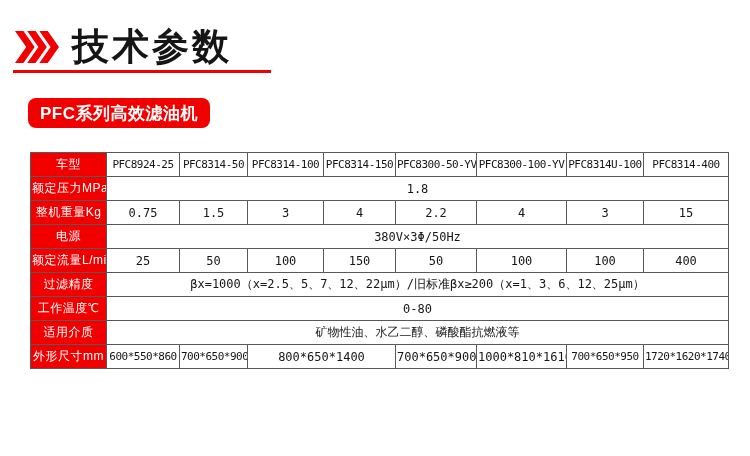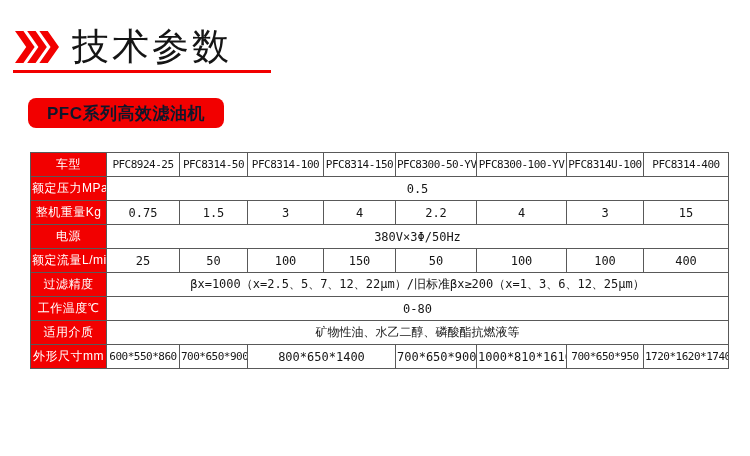--- a/index.html
+++ b/index.html
@@ -8,31 +8,31 @@
   .page {
     position: relative; width: 750px; height: 456px;
     background: #fff; overflow: hidden;
     font-family: "Liberation Sans", sans-serif;
   }
   .header { position: absolute; left: 15px; top: 28px; display: flex; align-items: center; gap: 13px; }
   .chevrons { width: 44px; height: 32px; flex: 0 0 auto; }
   .chevrons svg { display: block; width: 44px; height: 32px; }
   .chevrons polygon { fill: var(--accent, #f20000); }
   .title {
-    font-size: 37px; font-weight: 400; color: var(--ink, #151515);
+    font-size: 37px; font-weight: 700; color: var(--ink, #151515);
     letter-spacing: 3px; line-height: 1; white-space: nowrap;
   }
   .title-underline {
     position: absolute; left: 13px; top: 70px; width: 258px; height: 3px;
     background: var(--accent, #f20000);
   }
   .badge {
-    position: absolute; left: 28px; top: 98px; width: 196px; height: 30px;
+    position: absolute; left: 28px; top: 98px; width: 182px; height: 30px;
     background: var(--accent, #f20000); border-radius: 8px;
-    color: #0f172a; font-size: 17px; font-weight: 600;
+    color: #ffffff; font-size: 17px; font-weight: 600;
     display: flex; align-items: center; justify-content: center;
     letter-spacing: 0.5px; white-space: nowrap;
   }
   table.spec {
     position: absolute; left: 30px; top: 152px;
     border-collapse: collapse; table-layout: fixed; width: 697px;
   }
   table.spec col.c-label { width: 76px; }
   table.spec col.c1 { width: 73px; }
   table.spec col.c2 { width: 68px; }
@@ -96,21 +96,21 @@
           <td>PFC8314-50</td>
           <td>PFC8314-100</td>
           <td>PFC8314-150</td>
           <td>PFC8300-50-YV</td>
           <td>PFC8300-100-YV</td>
           <td>PFC8314U-100</td>
           <td>PFC8314-400</td>
         </tr>
         <tr>
           <th class="label">额定压力MPa</th>
-          <td colspan="8">0.5</td>
+          <td colspan="8">1.8</td>
         </tr>
         <tr>
           <th class="label">整机重量Kg</th>
           <td>0.75</td>
           <td>1.5</td>
           <td>3</td>
           <td>4</td>
           <td>2.2</td>
           <td>4</td>
           <td>3</td>

